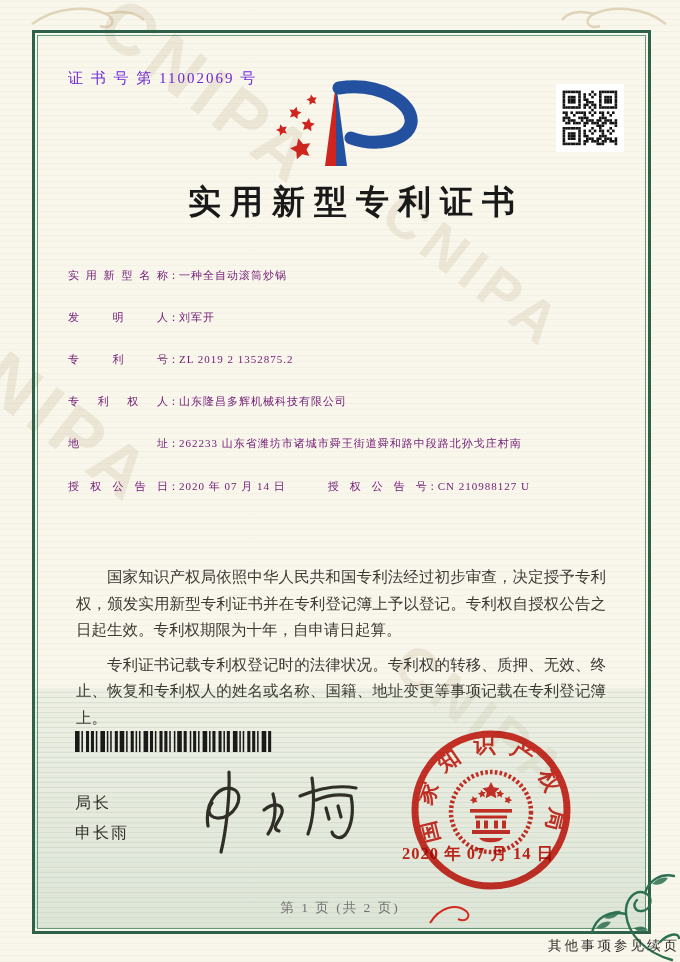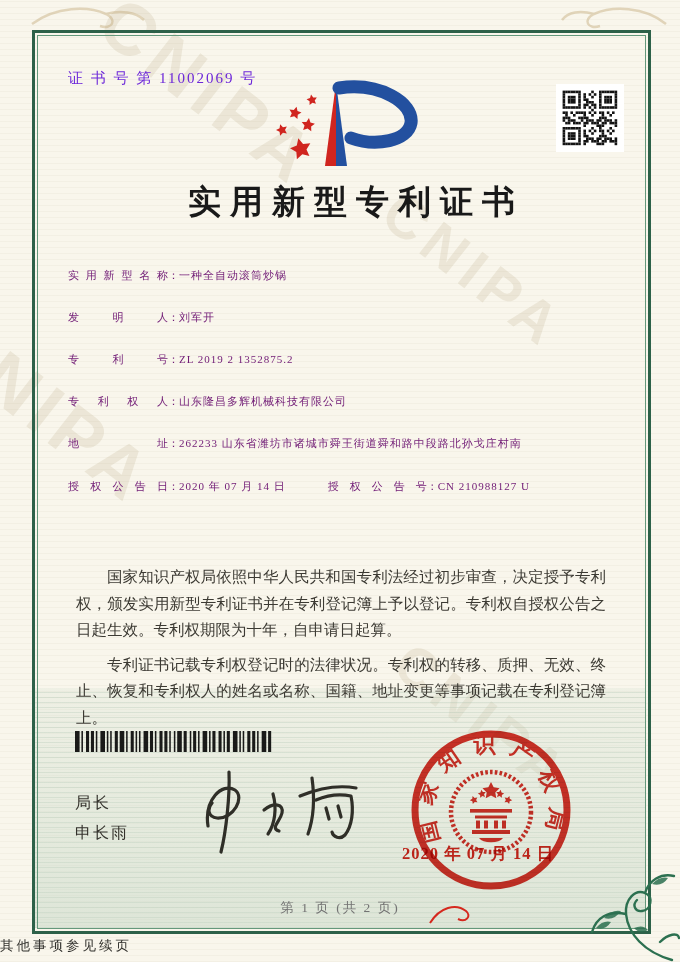--- a/index.html
+++ b/index.html
@@ -38,21 +38,21 @@
   .paras p{margin:8px;text-indent:2em;}
   
   .barcode{position:absolute;left:75px;top:731px;mix-blend-mode:multiply;}
   .signer{position:absolute;left:75px;top:788px;font-size:16px;letter-spacing:2px;color:#33312b;line-height:30px;}
   .sig{position:absolute;left:178px;top:766px;mix-blend-mode:multiply;}
   .seal{position:absolute;left:391px;top:710px;mix-blend-mode:multiply;opacity:.95;}
   .seal-date{position:absolute;left:402px;top:843px;font-size:16.5px;color:#d5281e;letter-spacing:1px;
              font-weight:bold;mix-blend-mode:multiply;}
   .page-footer{position:absolute;left:0;top:899px;width:100%;text-align:center;font-size:13.5px;
                letter-spacing:2px;color:#737373;}
-  .cont-note{position:absolute;left:0;top:937px;width:100%;text-align:left;font-size:13.5px;
+  .cont-note{position:absolute;left:0;top:937px;width:100%;text-align:right;font-size:13.5px;
              letter-spacing:3px;color:#31302c;}
   .corner-swirl{position:absolute;pointer-events:none;}
   .flourish{position:absolute;left:548px;top:858px;pointer-events:none;}
   .red-swirl{position:absolute;left:428px;top:903px;pointer-events:none;}
 </style>
 </head>
 <body>
 
 <div id="page">
 

